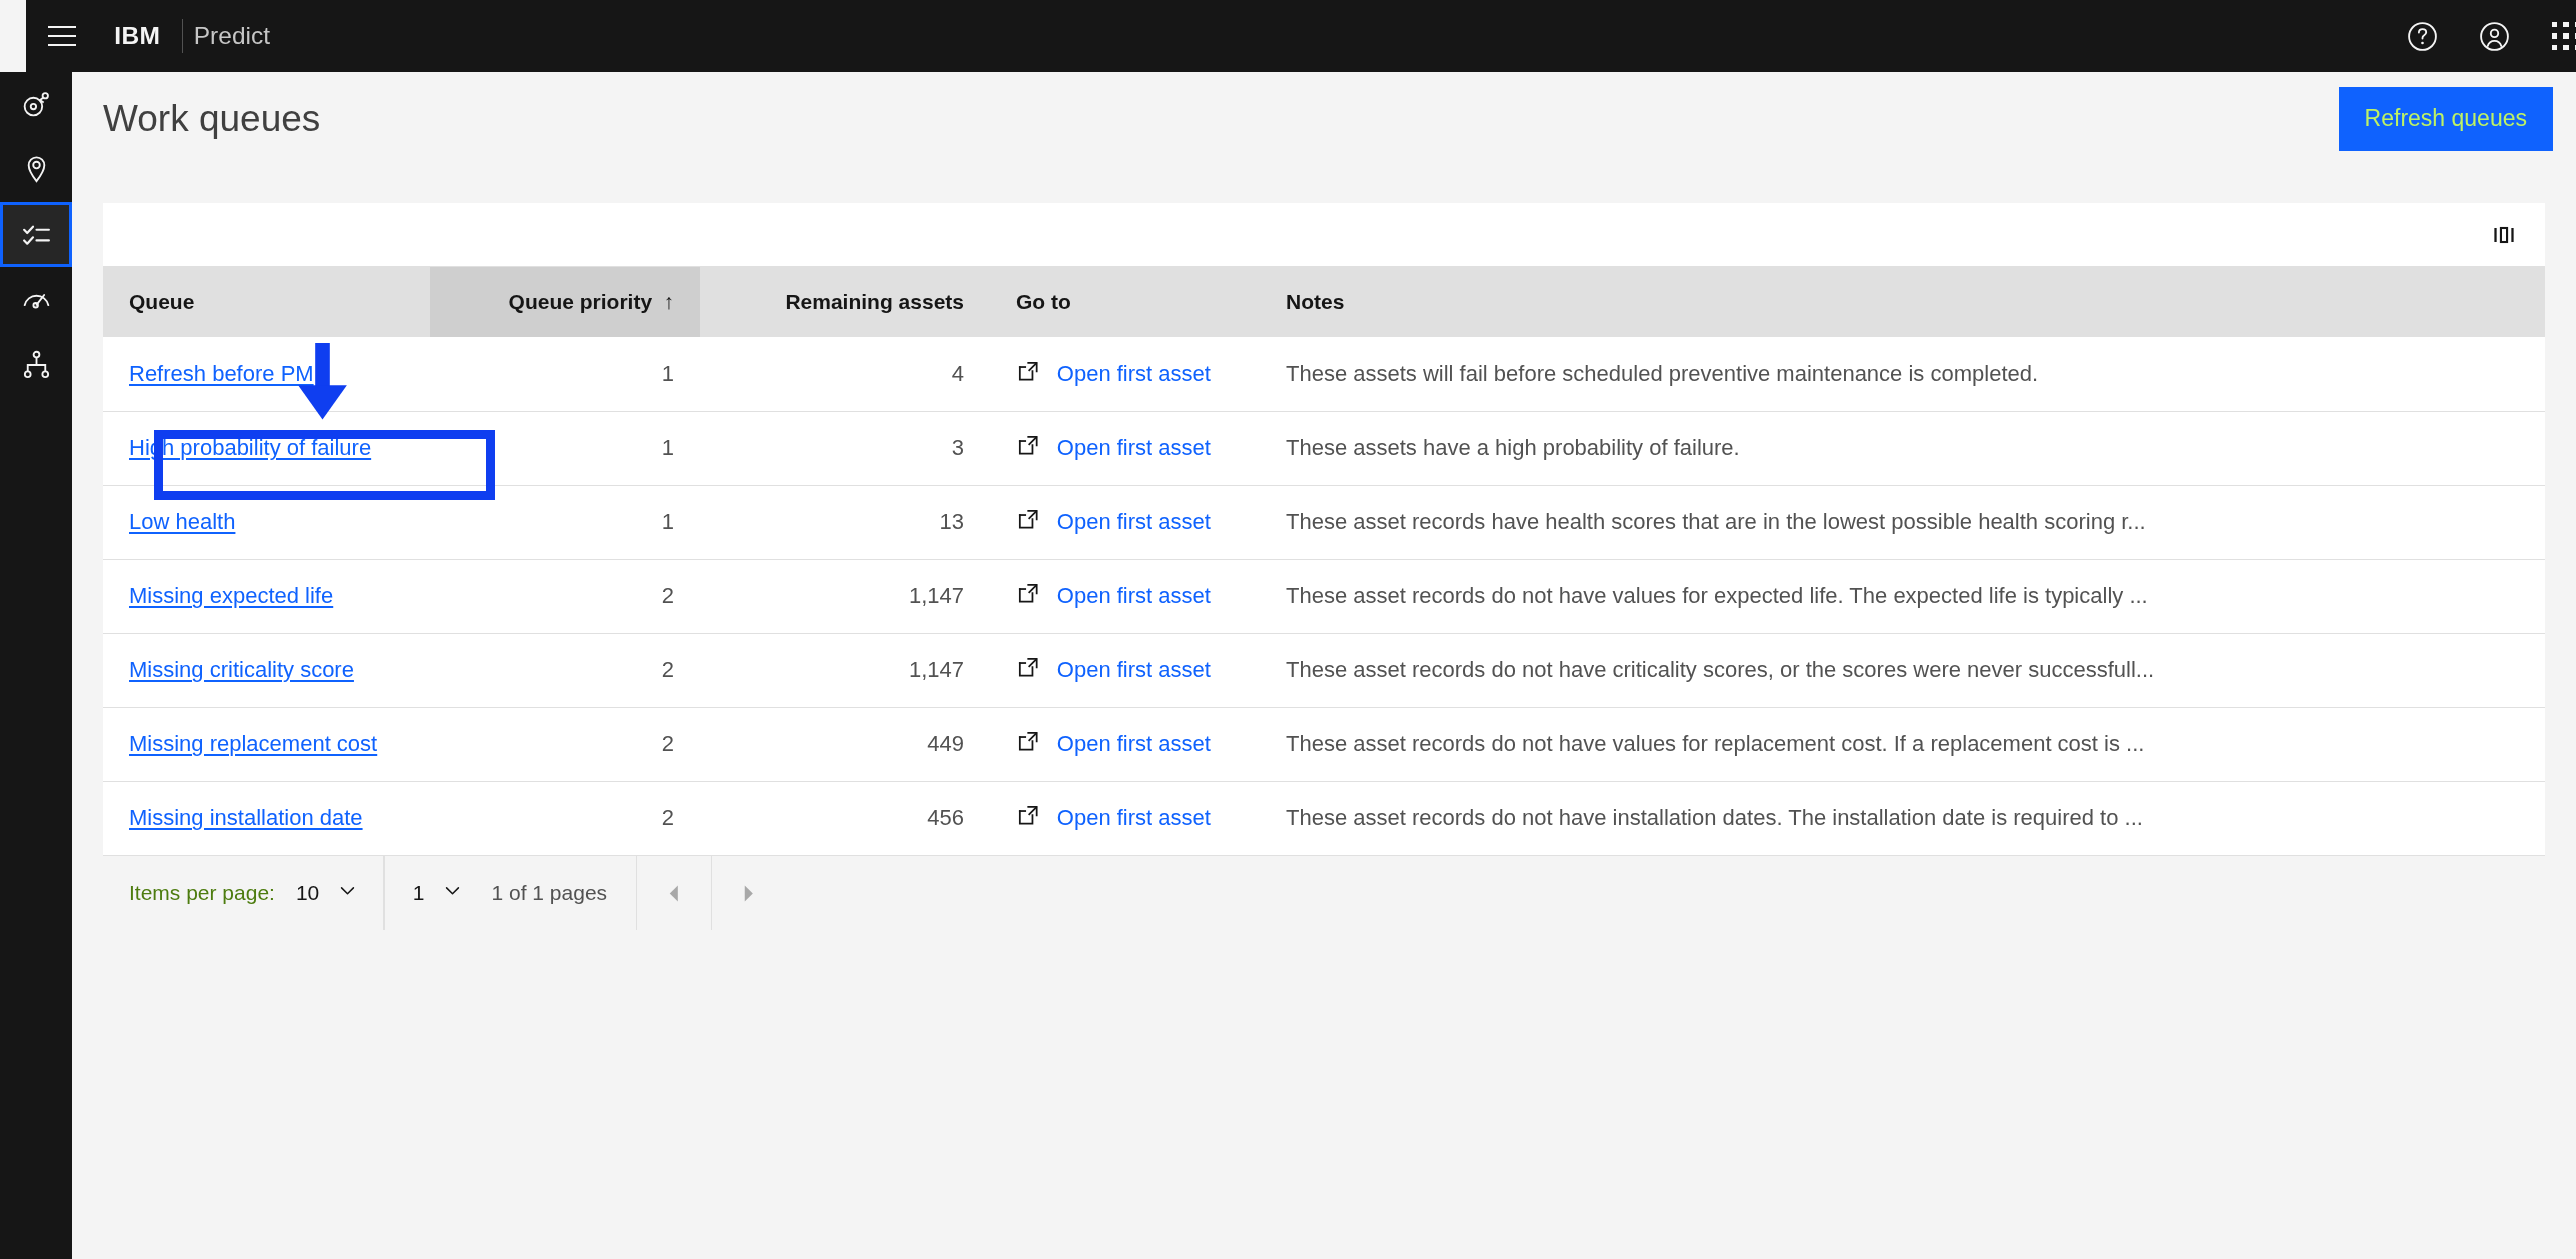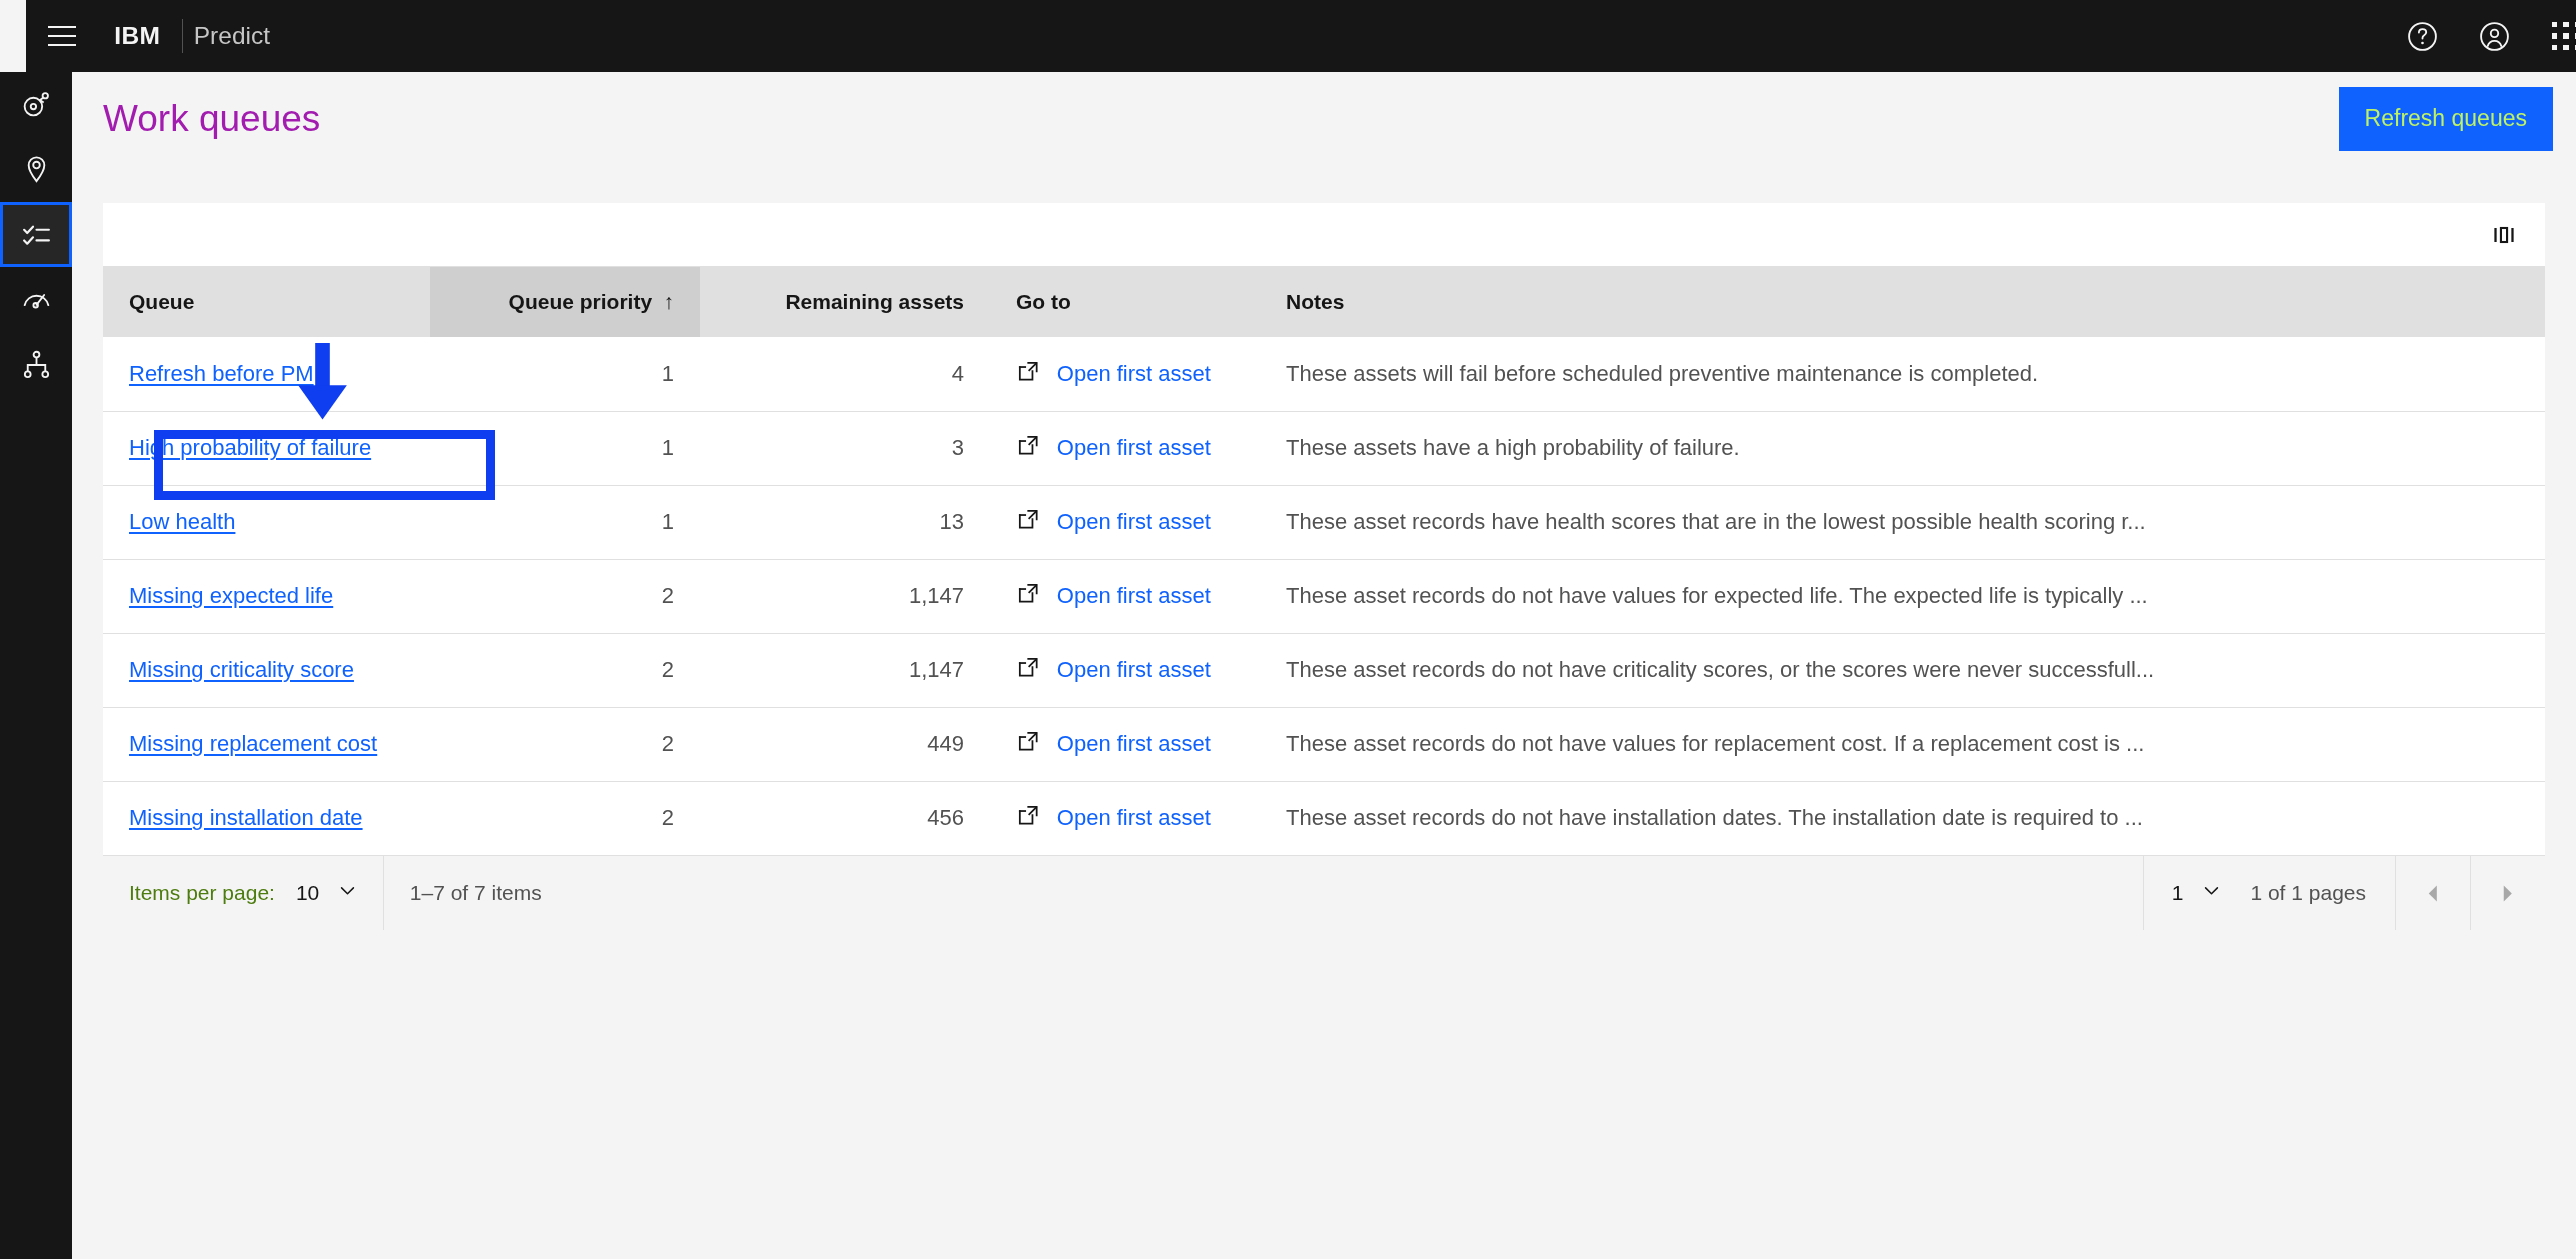--- a/index.html
+++ b/index.html
@@ -99,21 +99,21 @@
   .page-head {
     position: relative;
     height: 91px;
     padding: 0 33px 0 31px;
   }
   .page-title {
     position: absolute;
     left: 31px; top: 26px;
     font-size: 37px;
     font-weight: 400;
-    color: #a21caf;
+    color: #404040;
     letter-spacing: 0px;
   }
   .refresh-btn {
     position: absolute;
     right: 23px; top: 14.7px;
     background: #0f62fe;
     color: #bef264;
     border: none;
     font-family: "Liberation Sans", sans-serif;
     font-size: 23px;
@@ -562,21 +562,20 @@
         <span class="pg-label">Items per page:</span>
         <span class="pg-select">
           <span>10</span>
           <span class="chev">
             <svg width="21" height="21" viewBox="0 0 32 32">
                 <path d="M7 12 16 21 25 12" fill="none" stroke="#161616" stroke-width="2.3" stroke-linecap="round" stroke-linejoin="round"></path>
               </svg>
           </span>
         </span>
       </div>
-      <div class="pg-range">1–7 of 7 items</div>
       <div class="pg-right">
         <span class="pg-pagesel">
           <span>1</span>
           <span class="chev">
             <svg width="21" height="21" viewBox="0 0 32 32">
                 <path d="M7 12 16 21 25 12" fill="none" stroke="#161616" stroke-width="2.3" stroke-linecap="round" stroke-linejoin="round"></path>
               </svg>
           </span>
         </span>
         <span class="pg-oftotal">1 of 1 pages</span>

